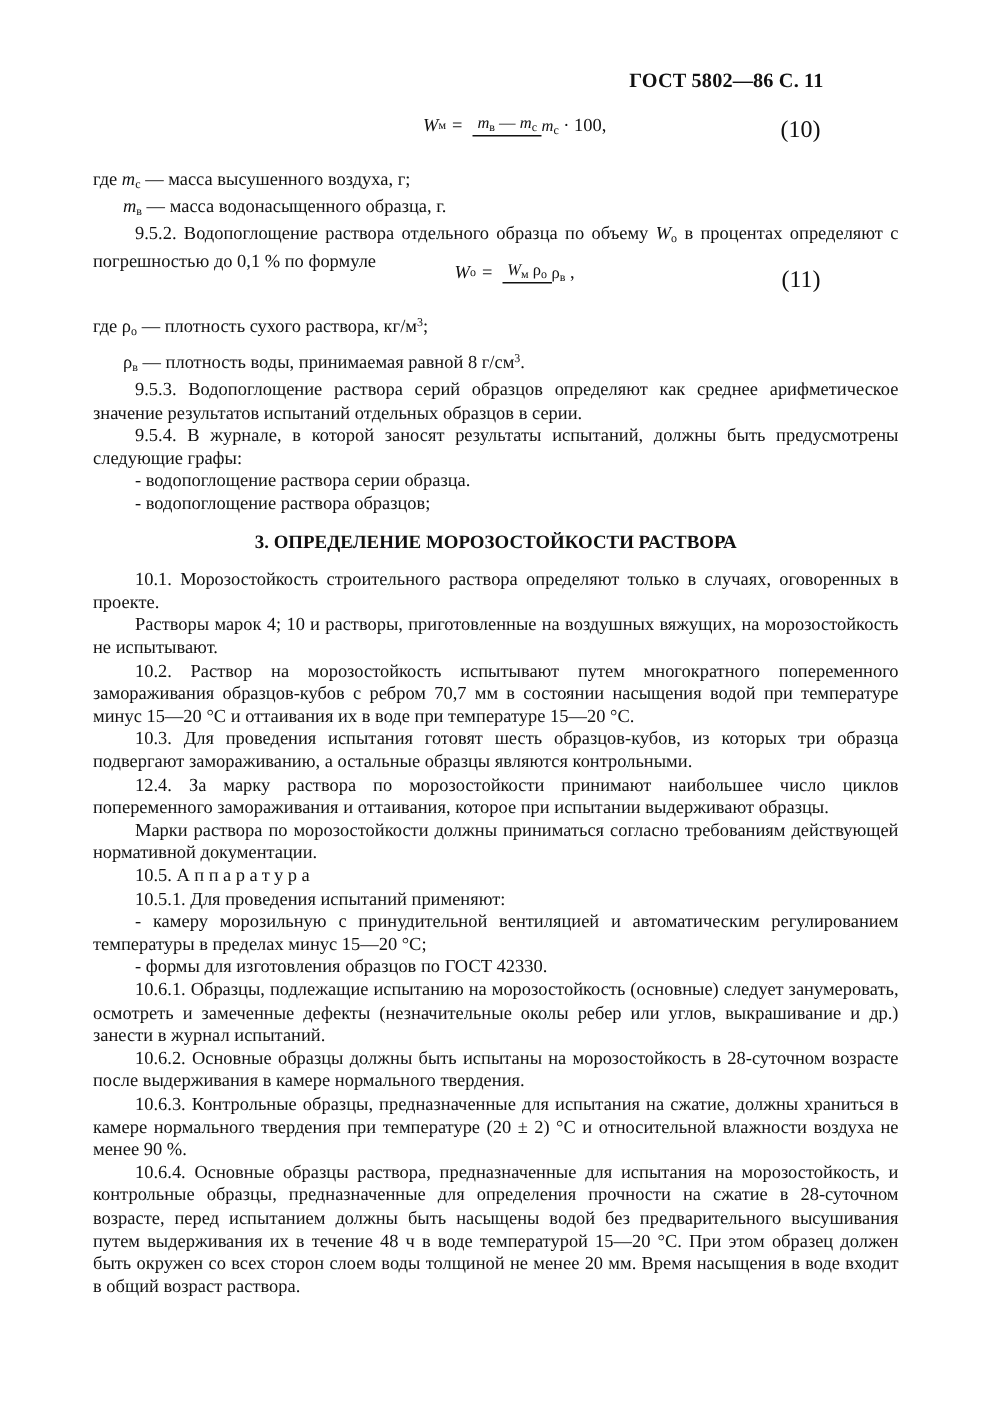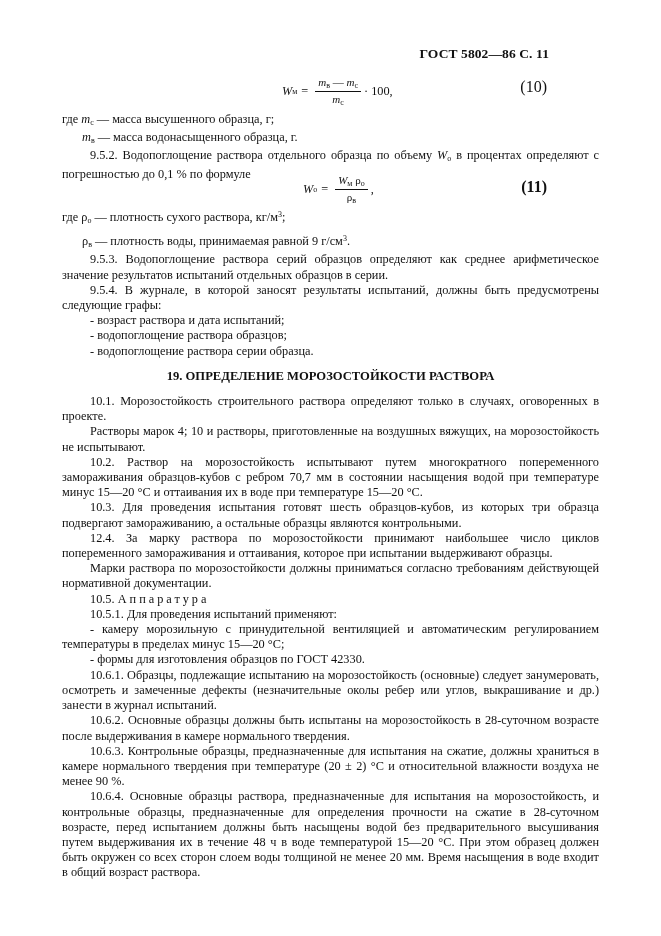--- a/index.html
+++ b/index.html
@@ -2,21 +2,21 @@
 <html><head>
 <meta charset="utf-8">
 <style>
   html, body { margin:0; padding:0; background:#ffffff; }
   body { width:661px; height:936px; position:relative; overflow:hidden;
          font-family:"Liberation Serif", "DejaVu Serif", serif; color:#111; font-size:12.3px; }
   .page { position:absolute; left:0; top:0; width:589px; height:936px; }
   .header { position:absolute; top:46px; right:40px; font-weight:bold; font-size:13.5px; letter-spacing:0.1px; }
   .formula { position:absolute; display:flex; align-items:center; font-style:normal; }
   .fnum { position:absolute; right:42px; font-size:16px; }
-  .frac { display:inline-flex; flex-direction:column; align-items:center; margin:0 3px; }
+  .frac { display:inline-flex; flex-direction:row; align-items:center; margin:0 3px; }
   .frac .num { border-bottom:1px solid #111; padding:0 3px 1px 3px; font-size:11px; font-style:italic; }
   .frac .den { padding-top:1px; font-size:11px; font-style:italic; }
   i, .it { font-style:italic; }
   sub { font-size:8px; vertical-align:-2px; font-style:normal; }
   sup { font-size:8px; vertical-align:4px; }
   .text { position:absolute; left:62px; width:537px; line-height:15.2px; text-align:justify; }
   p { margin:0; text-indent:0; }
   p.ind { text-indent:28px; }
   p.where { }
   p.where2 { padding-left:20px; }
@@ -37,48 +37,47 @@
     <span style="margin:0 4px;">=</span>
     <span class="frac">
       <span class="num"><span>m</span><sub>в</sub><span style="font-style:normal"> — </span><span>m</span><sub>с</sub></span>
       <span class="den"><span>m</span><sub>с</sub></span>
     </span>
     <span>· 100,</span>
   </div>
   <div class="fnum" style="top:78px;">(10)</div>
 
   <div class="text" style="top:112px;">
-    <p class="where"><span>где </span><i>m</i><sub>с</sub><span> — масса высушенного образца, г;</span></p>
+    <p class="where"><span>где </span><i>m</i><sub>с</sub><span> — масса высушенного воздуха, г;</span></p>
     <p class="where2"><i>m</i><sub>в</sub><span> — масса водонасыщенного образца, г.</span></p>
     <p class="ind"><span>9.5.2. Водопоглощение раствора отдельного образца по объему </span><i>W</i><sub>о</sub><span> в процентах определяют с погрешностью до 0,1 % по формуле</span></p>
   </div>
 
   <div class="formula" style="left:303px; top:174px;">
     <span class="it">W</span>
       <sub>о</sub>
     <span style="margin:0 4px;">=</span>
     <span class="frac">
       <span class="num"><span>W</span><sub>м</sub><span style="font-style:normal"> ρ</span><sub>о</sub></span>
       <span class="den"><span style="font-style:normal">ρ</span><sub>в</sub></span>
     </span>
     <span>,</span>
   </div>
-  <div class="fnum" style="top:178px;font-weight:bold;">(11)</div>
+  <div class="fnum" style="top:178px;">(11)</div>
 
   <div class="text" style="top:207px;">
     <p class="where"><span>где </span><span>ρ</span><sub>о</sub><span> — плотность сухого раствора, кг/м</span><sup>3</sup><span>;</span></p>
-    <p class="where2" style="margin-top:3px;"><span>ρ</span><sub>в</sub><span> — плотность воды, принимаемая равной 9 г/см</span><sup>3</sup><span>.</span></p>
+    <p class="where2" style="margin-top:3px;"><span>ρ</span><sub>в</sub><span> — плотность воды, принимаемая равной 8 г/см</span><sup>3</sup><span>.</span></p>
 
     <p class="ind">9.5.3. Водопоглощение раствора серий образцов определяют как среднее арифметическое значение результатов испытаний отдельных образцов в серии.</p>
     <p class="ind">9.5.4. В журнале, в которой заносят результаты испытаний, должны быть предусмотрены следующие графы:</p>
-    <p class="li">- возраст раствора и дата испытаний;</p>
+    <p class="li">- водопоглощение раствора серии образца.</p>
     <p class="li">- водопоглощение раствора образцов;</p>
-    <p class="li">- водопоглощение раствора серии образца.</p>
 
-    <div class="section-title">19. ОПРЕДЕЛЕНИЕ МОРОЗОСТОЙКОСТИ РАСТВОРА</div>
+    <div class="section-title">3. ОПРЕДЕЛЕНИЕ МОРОЗОСТОЙКОСТИ РАСТВОРА</div>
 
     <p class="ind">10.1. Морозостойкость строительного раствора определяют только в случаях, оговоренных в проекте.</p>
     <p class="ind">Растворы марок 4; 10 и растворы, приготовленные на воздушных вяжущих, на морозостойкость не испытывают.</p>
     <p class="ind">10.2. Раствор на морозостойкость испытывают путем многократного попеременного замораживания образцов-кубов с ребром 70,7 мм в состоянии насыщения водой при температуре минус 15—20 °С и оттаивания их в воде при температуре 15—20 °С.</p>
     <p class="ind">10.3. Для проведения испытания готовят шесть образцов-кубов, из которых три образца подвергают замораживанию, а остальные образцы являются контрольными.</p>
     <p class="ind">12.4. За марку раствора по морозостойкости принимают наибольшее число циклов попеременного замораживания и оттаивания, которое при испытании выдерживают образцы.</p>
     <p class="ind">Марки раствора по морозостойкости должны приниматься согласно требованиям действующей нормативной документации.</p>
     <p class="ind"><span>10.5. </span><span class="spaced">Аппаратура</span></p>
     <p class="ind">10.5.1. Для проведения испытаний применяют:</p>
     <p class="ind">- камеру морозильную с принудительной вентиляцией и автоматическим регулированием температуры в пределах минус 15—20 °С;</p>

